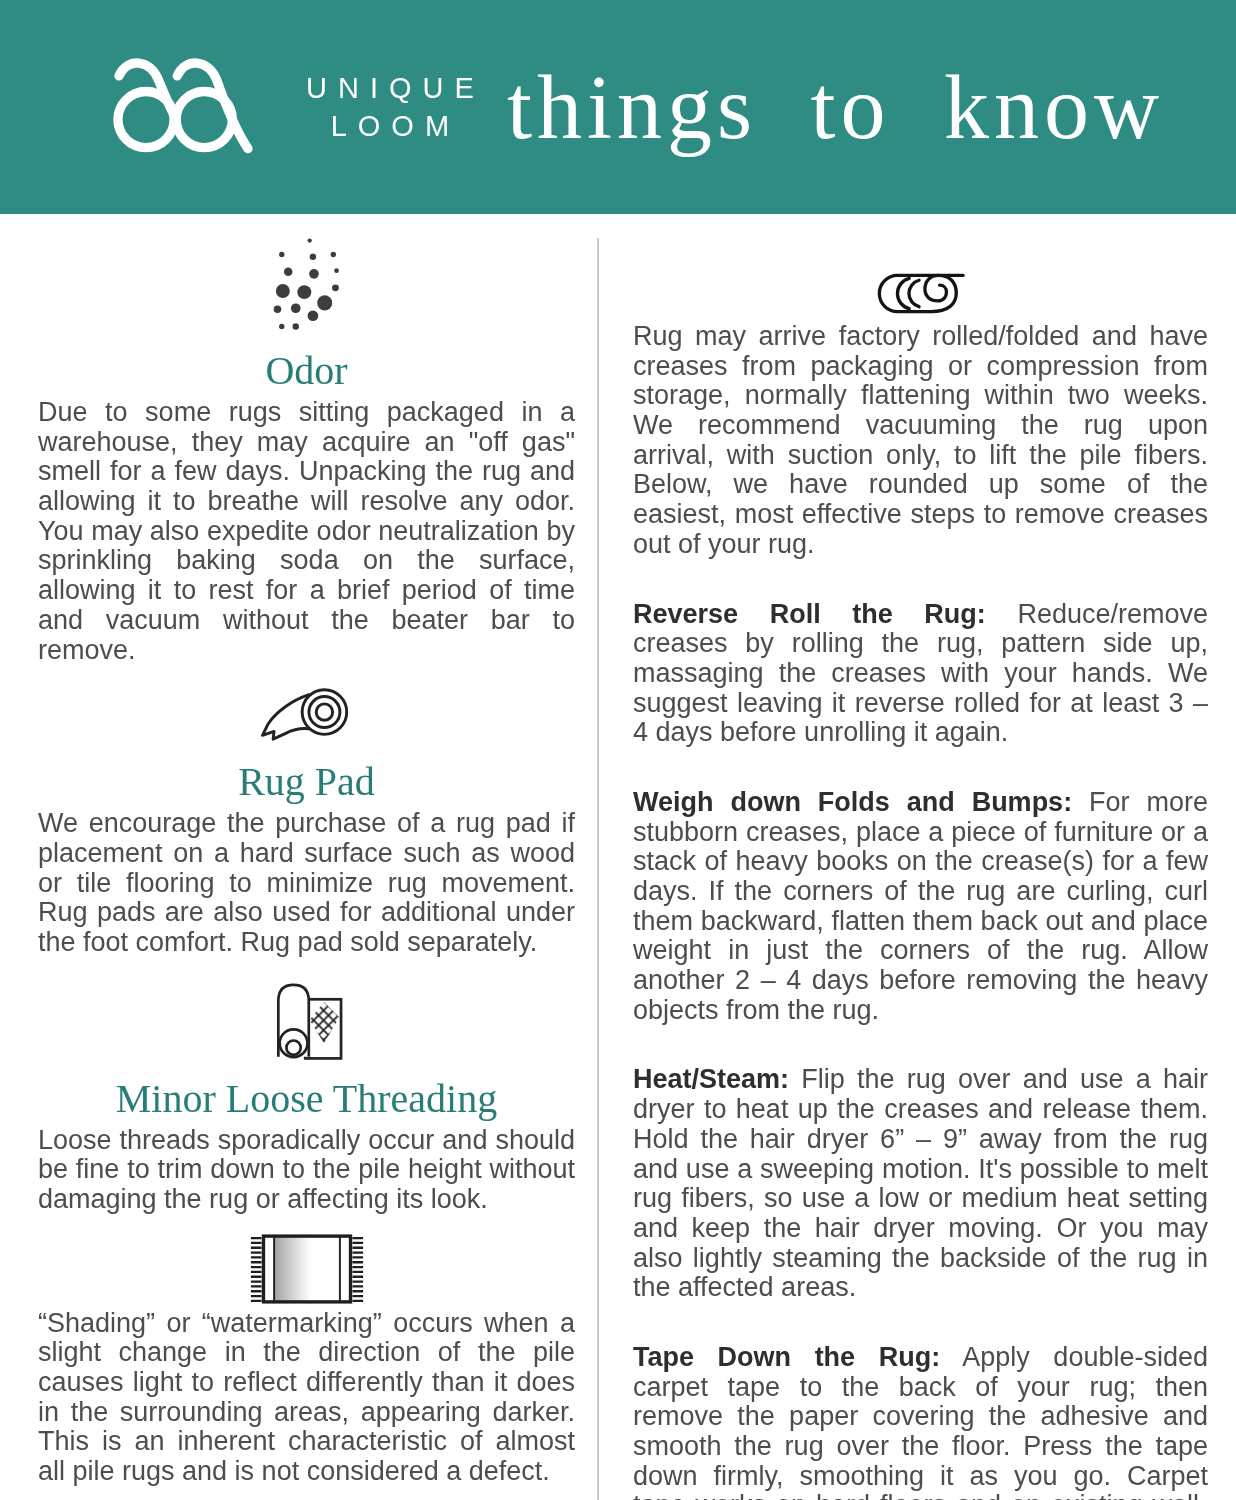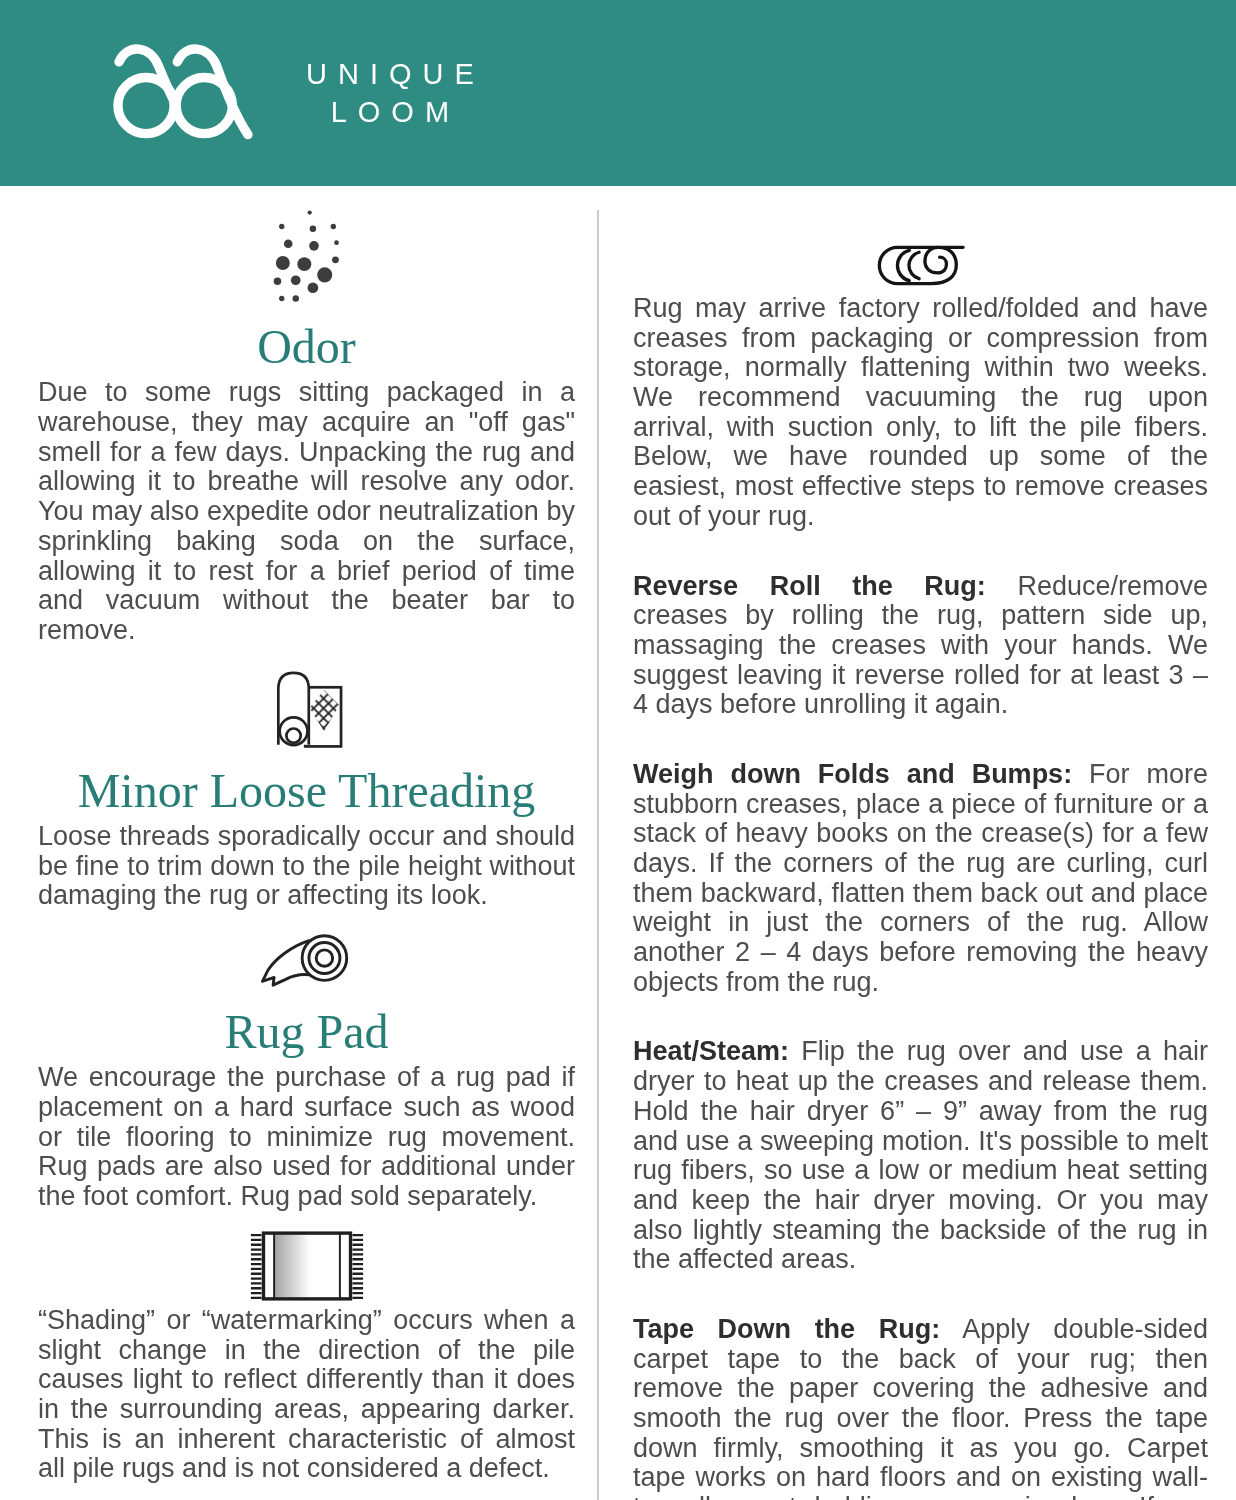--- a/index.html
+++ b/index.html
@@ -5,21 +5,21 @@
   * { margin:0; padding:0; box-sizing:border-box; }
   html, body { width:1236px; height:1500px; }
   body {
     background:#ffffff;
     font-family:"Liberation Sans", sans-serif;
     overflow:hidden;
   }
 
   
   .banner {
-    height:186px;
+    height:214px;
     background:#2e8c83;
     display:flex;
     align-items:center;
   }
   .brand { display:flex; align-items:center; margin-left:108px; flex:0 0 auto; }
   .brand-text {
     display:flex; flex-direction:column; align-items:center;
     color:#ffffff; font-size:29px; letter-spacing:11px;
     line-height:1.32; margin-left:20px; font-weight:400;
   }
@@ -36,21 +36,21 @@
   .columns { display:flex; align-items:stretch; padding:18px 28px 0 38px; }
   .col-left  { width:537px; }
   .divider   { width:2px; background:#cbcbcb; margin:6px 34px 0 22px; }
   .col-right { flex:1; }
 
   .icon-row { display:flex; justify-content:center; }
 
   h2.sec-heading {
     font-family:"Liberation Serif", serif;
     color:#287d76; font-weight:400;
-    font-size:48px; line-height:1.05;
+    font-size:40px; line-height:1.05;
     text-align:center; margin:12px 0 6px;
   }
   p.sec-body {
     font-size:27px; line-height:1.1; color:#4d4d4d;
     text-align:justify;
   }
   section.block   { margin-bottom:18px; }
   .right-icon-row { margin-top:36px; }
 
   p.tip { font-size:27px; line-height:1.1; color:#4d4d4d; text-align:justify; margin-top:40px; }
@@ -71,20 +71,21 @@
             <path d="M10,22 C18,4 40,6 48,26 C55,43 60,54 63,60"></path>
             <path d="M66,22 C74,4 96,6 104,26 C111,46 122,74 134,92"></path>
           </g>
         </svg>
       </span>
       <div class="brand-text">
         <span>UNIQUE</span>
         <span>LOOM</span>
       </div>
     </div>
+    <div class="banner-title">things to know</div>
   </header>
 
   <main class="columns">
 
     <section class="col-left">
 
       <section class="block">
         <div class="icon-row">
           <span>
             <svg width="110" height="102" viewBox="0 0 95 95" fill="#3d3d3d">
@@ -107,51 +108,51 @@
             </svg>
           </span>
         </div>
         <h2 class="sec-heading">Odor</h2>
         <p class="sec-body">Due to some rugs sitting packaged in a warehouse, they may acquire an "off gas" smell for a few days. Unpacking the rug and allowing it to breathe will resolve any odor. You may also expedite odor neutralization by sprinkling baking soda on the surface, allowing it to rest for a brief period of time and vacuum without the beater bar to remove.</p>
       </section>
 
       <section class="block">
         <div class="icon-row">
           <span>
+            <svg width="98" height="62" viewBox="0 0 100 64" fill="none">
+              <path d="M52,12 C34,18 18,30 10,42 L4,54 L16,50 L15,58 L28,52 C42,45 55,46 66,52 L70,40 C58,33 47,34 52,12 Z" fill="#ffffff" stroke="#222222" stroke-width="3" stroke-linejoin="round"></path>
+              <circle cx="68" cy="30" r="23" fill="#ffffff" stroke="#222222" stroke-width="3"></circle>
+              <circle cx="68" cy="30" r="16" fill="none" stroke="#222222" stroke-width="3"></circle>
+              <circle cx="68" cy="30" r="8.5" fill="none" stroke="#222222" stroke-width="3"></circle>
+            </svg>
+          </span>
+        </div>
+        <h2 class="sec-heading">Rug Pad</h2>
+        <p class="sec-body">We encourage the purchase of a rug pad if placement on a hard surface such as wood or tile flooring to minimize rug movement. Rug pads are also used for additional under the foot comfort. Rug pad sold separately.</p>
+      </section>
+
+      <section class="block">
+        <div class="icon-row">
+          <span>
             <svg width="78" height="86" viewBox="0 0 84 96" fill="none">
               <defs>
                 <pattern id="xh" width="11" height="11" patternUnits="userSpaceOnUse">
                   <path d="M0,0 L11,11 M11,0 L0,11" stroke="#222222" stroke-width="2"></path>
                 </pattern>
               </defs>
               <rect x="40" y="26" width="40" height="66" fill="#ffffff" stroke="#222222" stroke-width="3"></rect>
               <polygon points="61,29 78,46 61,75 45,49" fill="url(#xh)"></polygon>
               <path d="M10,90 L10,28 Q10,10 27,10 Q44,10 44,28 L44,90" fill="#ffffff" stroke="#222222" stroke-width="3"></path>
               <circle cx="27" cy="75" r="15.5" fill="#ffffff" stroke="#222222" stroke-width="3"></circle>
               <circle cx="27" cy="80" r="8" fill="#ffffff" stroke="#222222" stroke-width="3"></circle>
             </svg>
           </span>
         </div>
         <h2 class="sec-heading">Minor Loose Threading</h2>
         <p class="sec-body">Loose threads sporadically occur and should be fine to trim down to the pile height without damaging the rug or affecting its look.</p>
-      </section>
-
-      <section class="block">
-        <div class="icon-row">
-          <span>
-            <svg width="98" height="62" viewBox="0 0 100 64" fill="none">
-              <path d="M52,12 C34,18 18,30 10,42 L4,54 L16,50 L15,58 L28,52 C42,45 55,46 66,52 L70,40 C58,33 47,34 52,12 Z" fill="#ffffff" stroke="#222222" stroke-width="3" stroke-linejoin="round"></path>
-              <circle cx="68" cy="30" r="23" fill="#ffffff" stroke="#222222" stroke-width="3"></circle>
-              <circle cx="68" cy="30" r="16" fill="none" stroke="#222222" stroke-width="3"></circle>
-              <circle cx="68" cy="30" r="8.5" fill="none" stroke="#222222" stroke-width="3"></circle>
-            </svg>
-          </span>
-        </div>
-        <h2 class="sec-heading">Rug Pad</h2>
-        <p class="sec-body">We encourage the purchase of a rug pad if placement on a hard surface such as wood or tile flooring to minimize rug movement. Rug pads are also used for additional under the foot comfort. Rug pad sold separately.</p>
       </section>
 
       <section class="block">
         <div class="icon-row">
           <span>
             <svg width="118" height="72" viewBox="0 0 122 74" fill="none">
               <defs>
                 <linearGradient id="sh" x1="0" y1="0" x2="1" y2="0">
                   <stop offset="0" stop-color="#a2a2a2"></stop>
                   <stop offset="0.55" stop-color="#ffffff"></stop>

